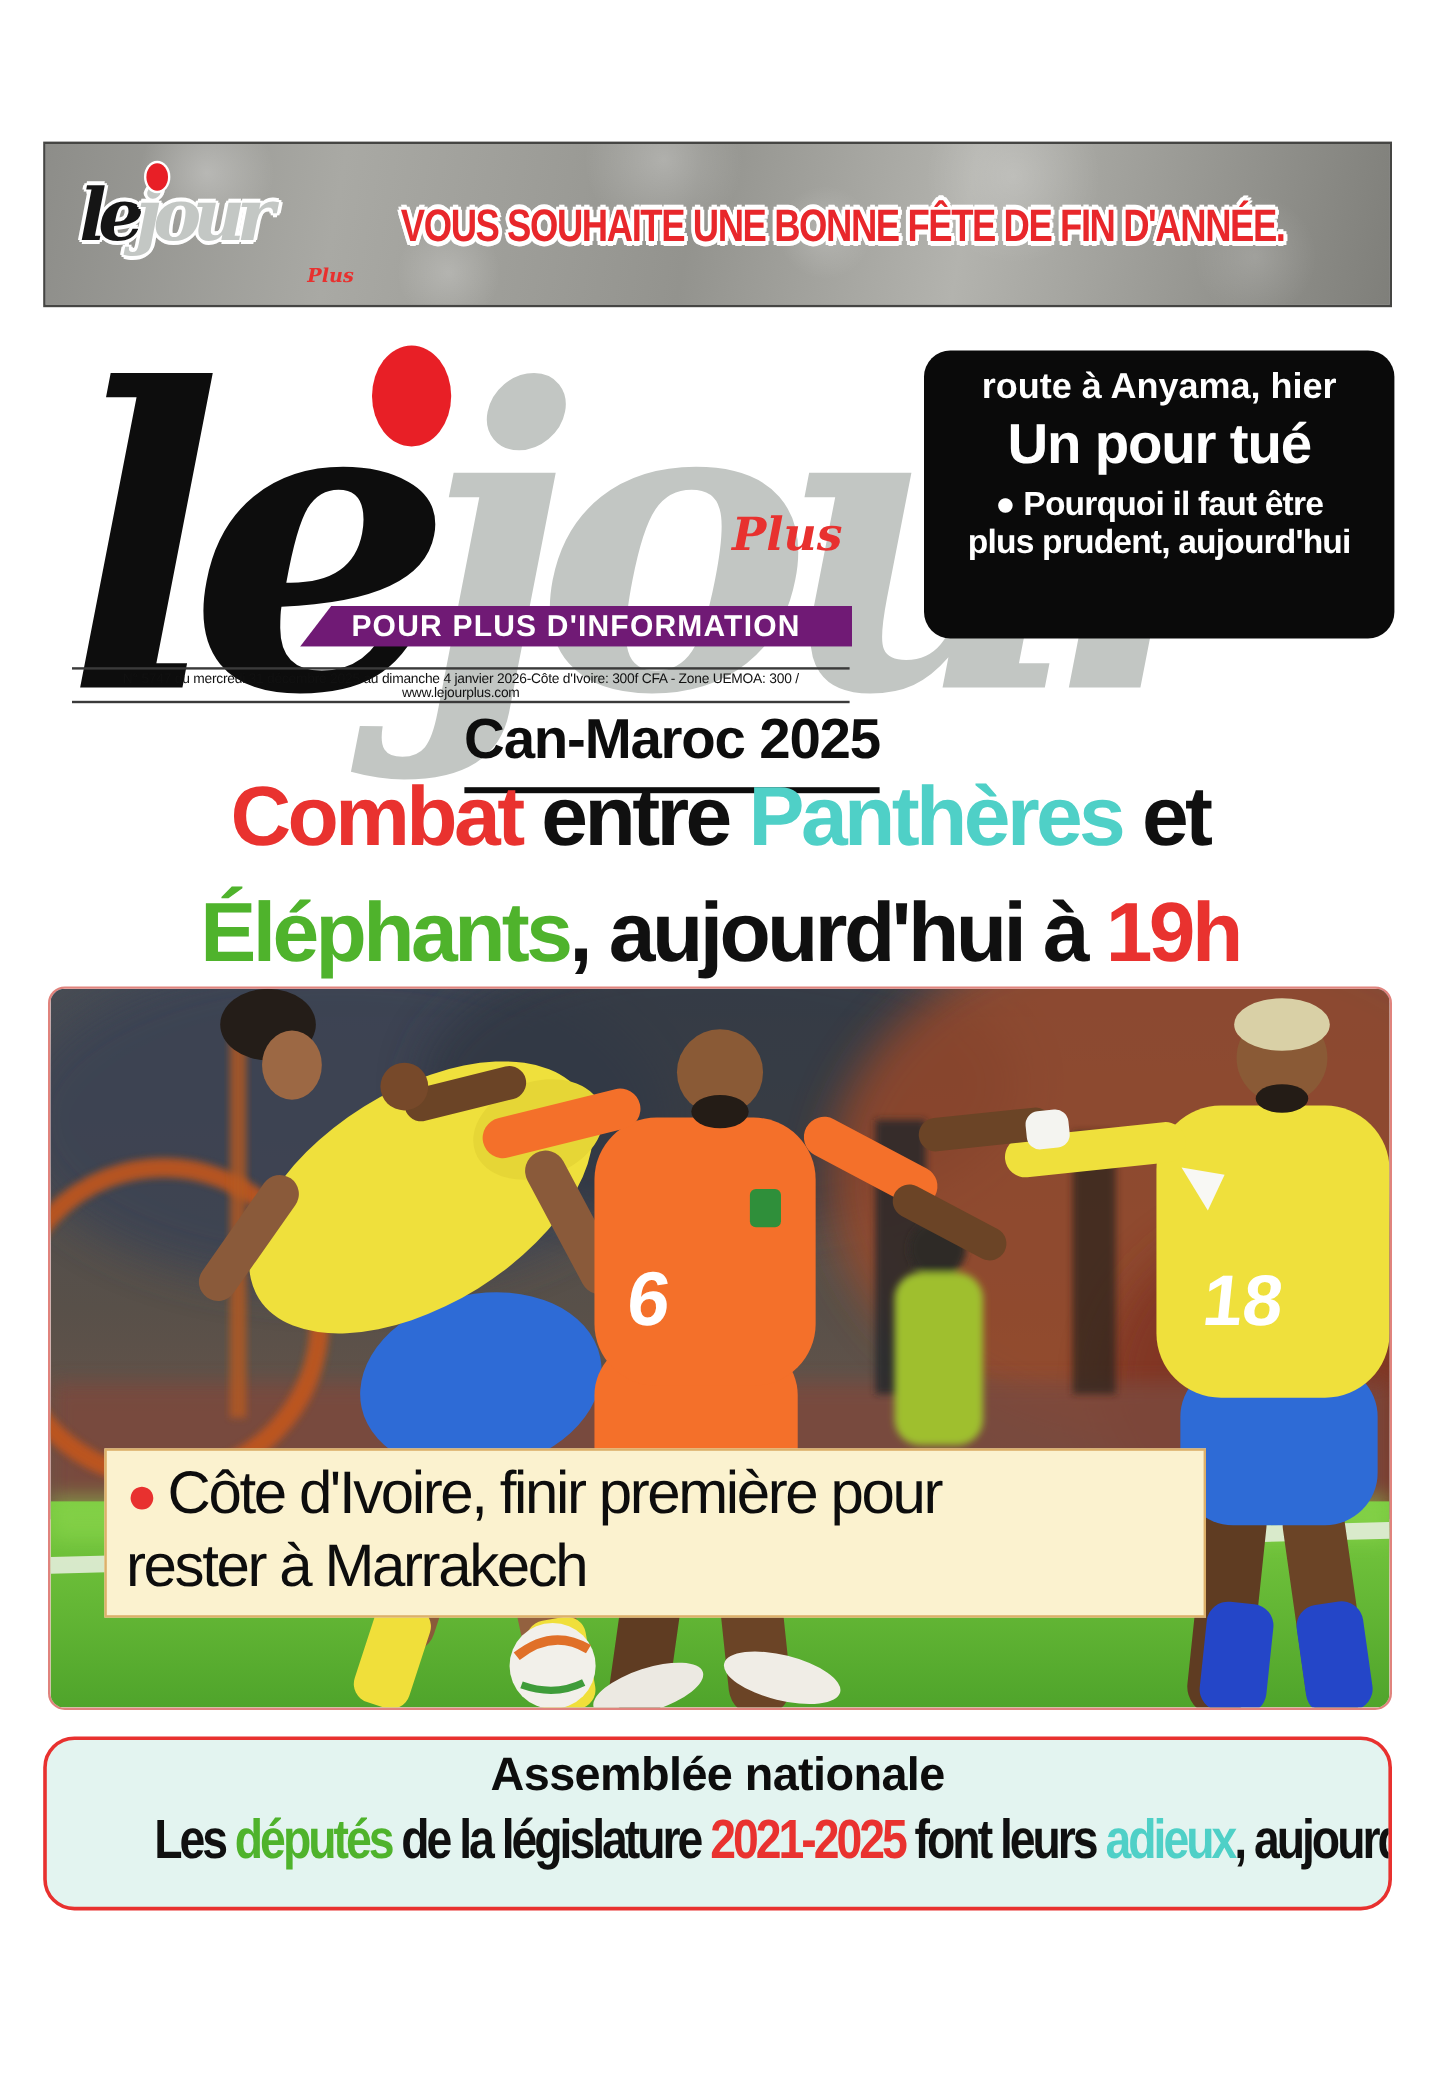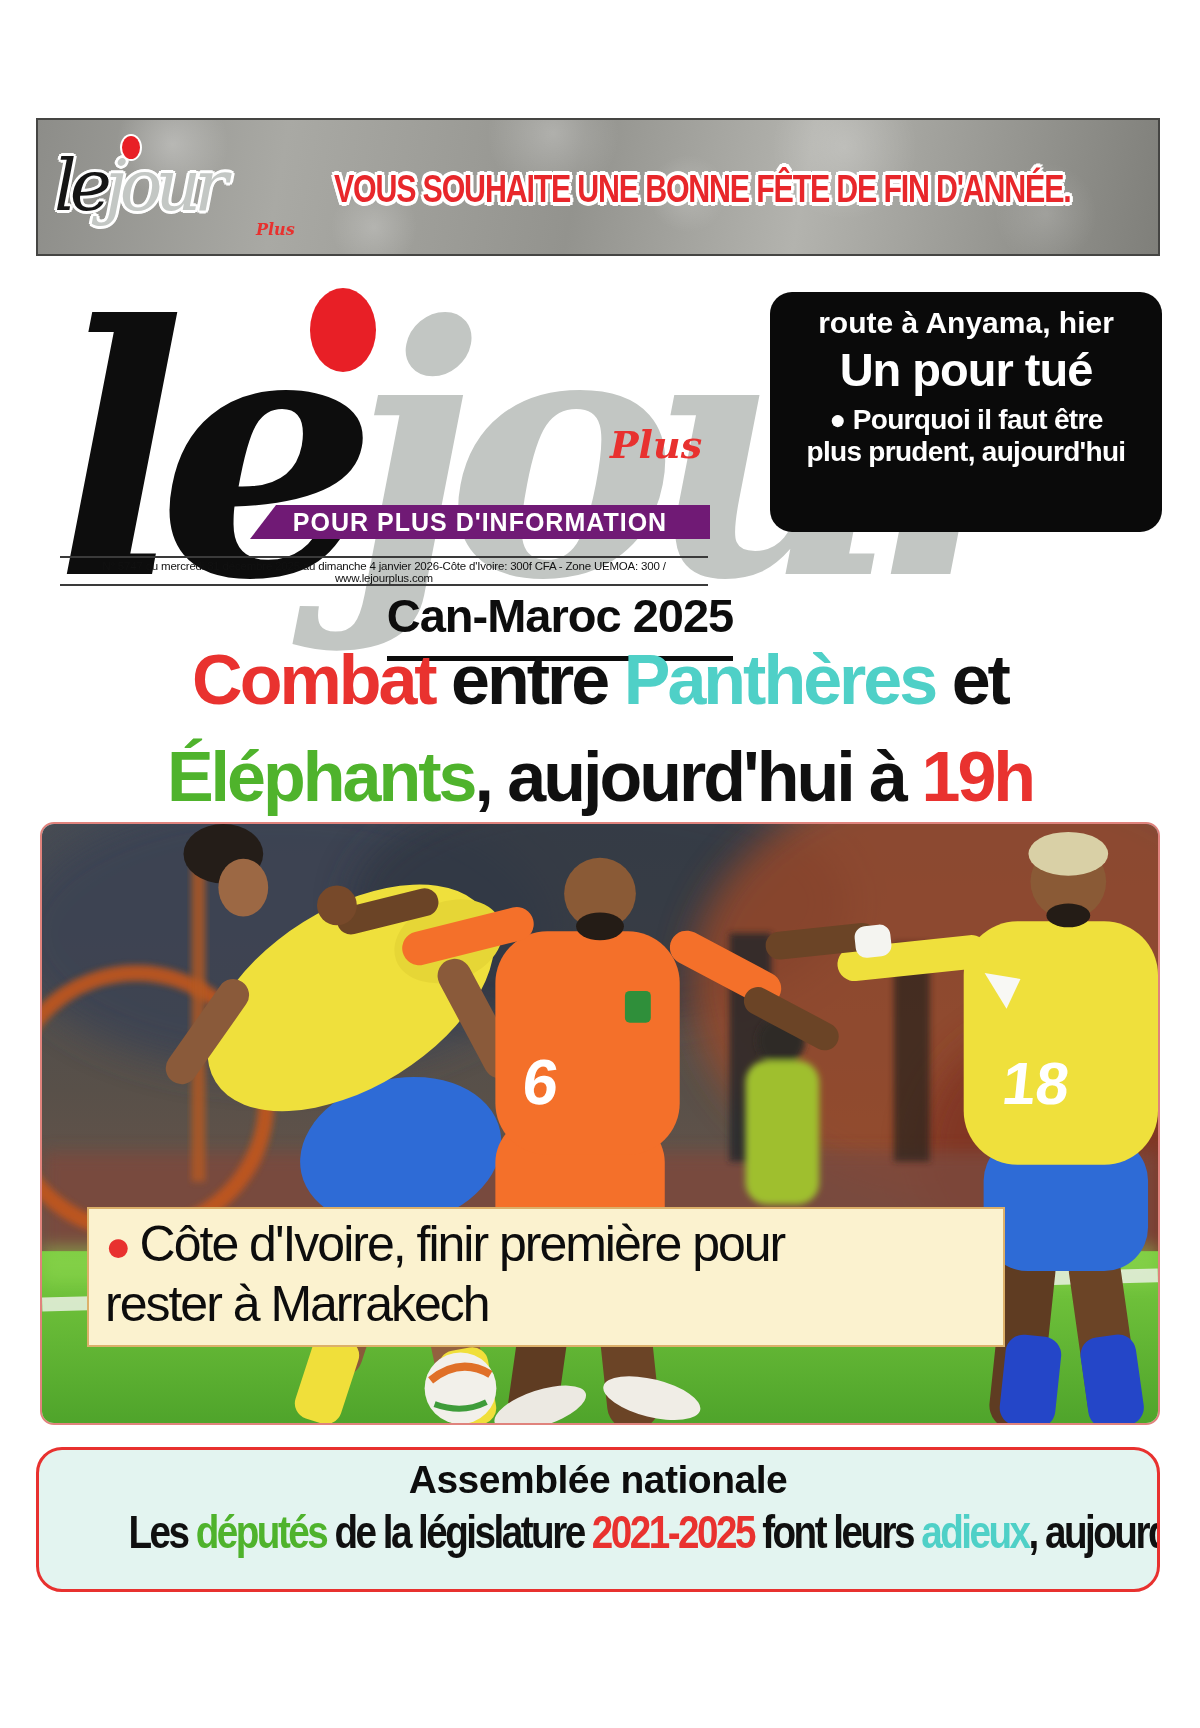--- a/index.html
+++ b/index.html
@@ -10,22 +10,22 @@
   .top-banner{position:absolute;left:36px;top:118px;width:1124px;height:138px;
     border:2px solid #454543;box-sizing:border-box;overflow:hidden;
     background:
       radial-gradient(circle 55px at 12% 18%, rgba(255,255,255,.28), transparent 56px),
       radial-gradient(circle 42px at 30% 80%, rgba(255,255,255,.20), transparent 43px),
       radial-gradient(circle 65px at 46% 10%, rgba(255,255,255,.25), transparent 66px),
       radial-gradient(circle 38px at 58% 55%, rgba(255,255,255,.18), transparent 39px),
       radial-gradient(circle 72px at 72% 20%, rgba(255,255,255,.20), transparent 73px),
       radial-gradient(circle 50px at 90% 70%, rgba(255,255,255,.15), transparent 51px),
       linear-gradient(100deg,#8d8d89 0%,#a9a9a4 22%,#93938e 48%,#b3b3ae 68%,#7f7f7a 100%);}
-  .tb-logo{position:absolute;left:16px;top:30px;font-family:"DejaVu Serif",serif;
-    font-style:italic;font-weight:normal;font-size:71px;line-height:1;letter-spacing:-7px;
+  .tb-logo{position:absolute;left:28px;top:30px;font-family:"DejaVu Serif",serif;
+    font-style:italic;font-weight:bold;font-size:60px;line-height:1;letter-spacing:-7px;
     text-shadow:-2px -2px 0 #fff,2px -2px 0 #fff,-2px 2px 0 #fff,2px 2px 0 #fff,0 3px 0 #fff,0 -3px 0 #fff,3px 0 0 #fff,-3px 0 0 #fff;}
   .tb-logo .le{color:#151515;} .tb-logo .jour{color:#c3c7c4;}
   .tb-dot{position:absolute;left:84px;top:16px;width:18px;height:23px;border-radius:50%;
     background:#e81f26;box-shadow:0 0 0 2px #fff;}
   .tb-plus{position:absolute;left:218px;top:100px;font-family:"DejaVu Serif",serif;
     font-style:italic;font-weight:bold;font-size:16px;color:#e8312f;}
   .tb-msg{position:absolute;left:296px;top:48px;color:#e8272b;font-weight:bold;
     font-size:38px;letter-spacing:-1.5px;white-space:nowrap;transform:scaleX(.8);
     transform-origin:left center;
     text-shadow:-3px -3px 0 #fff,3px -3px 0 #fff,-3px 3px 0 #fff,3px 3px 0 #fff,0 4px 0 #fff,0 -4px 0 #fff,4px 0 0 #fff,-4px 0 0 #fff;}

